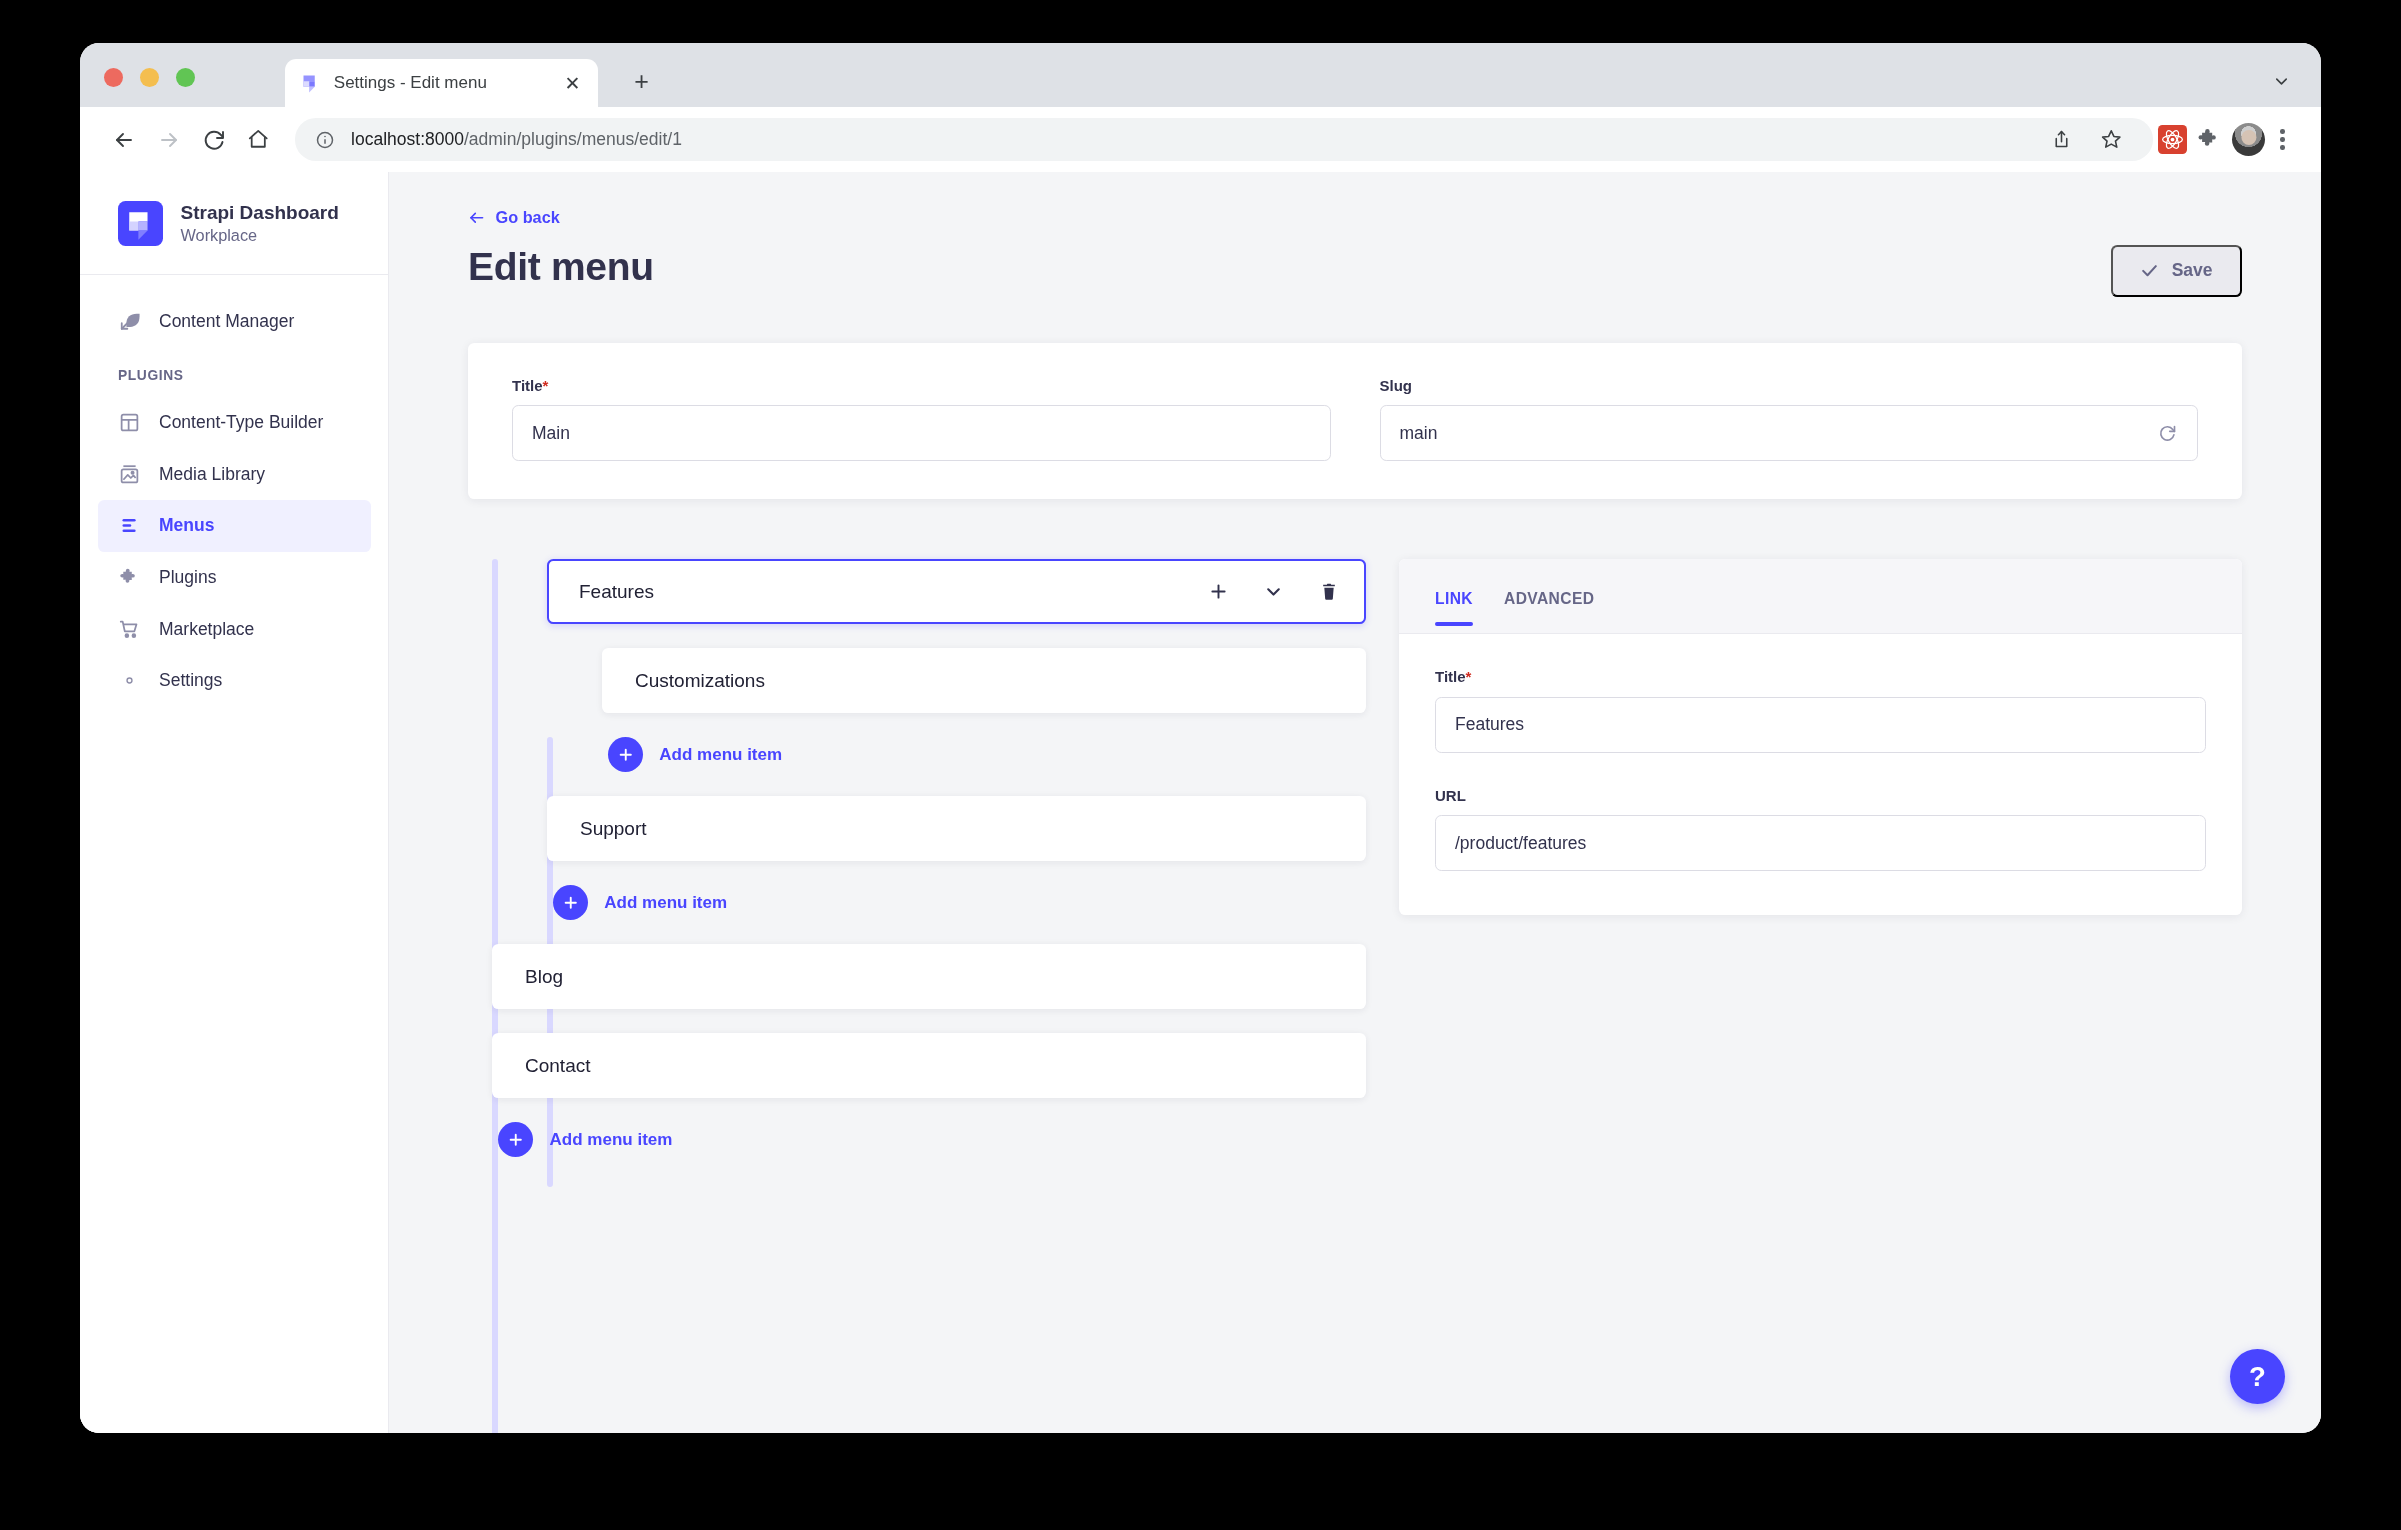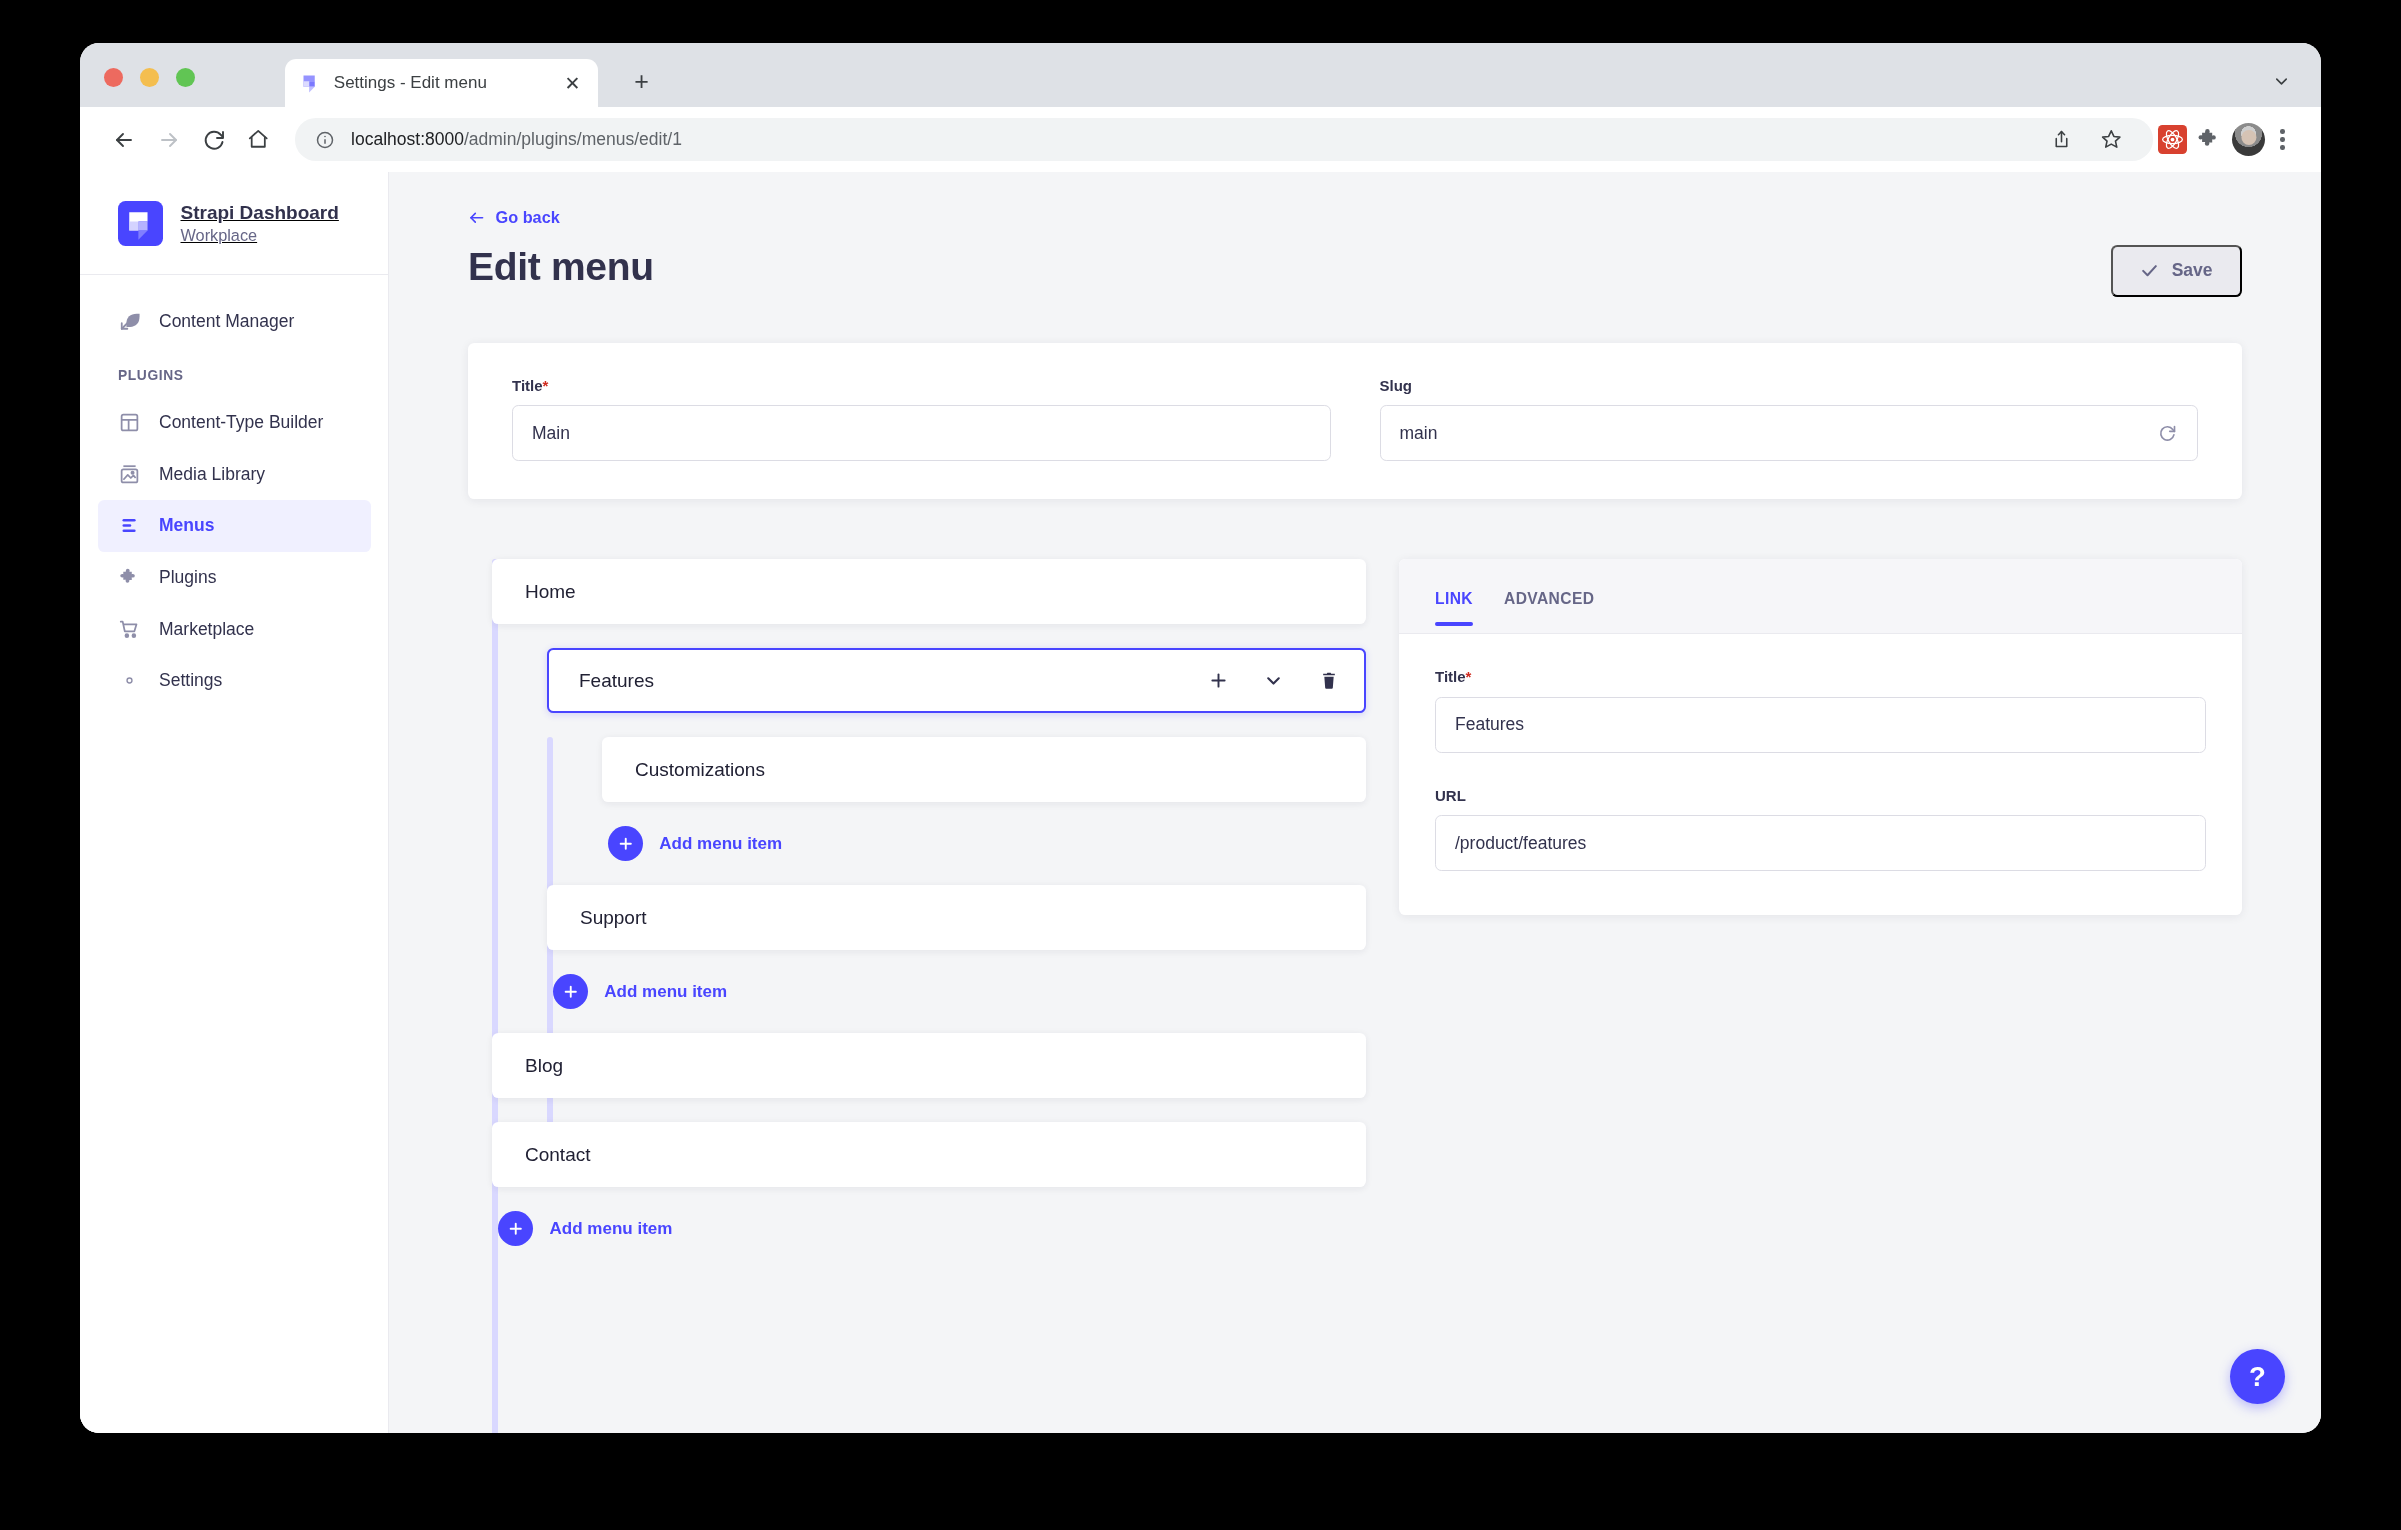--- a/index.html
+++ b/index.html
@@ -152,21 +152,20 @@
     background: #ffffff;
     border-right: 1.3px solid #eaeaef;
     display: flex; flex-direction: column;
     flex: 0 0 auto;
   }
   .brand {
     display: flex; align-items: center;
     padding: 29px 0 27.5px 38px;
     border-bottom: 1.3px solid #eaeaef;
     gap: 17.5px;
-    text-decoration: underline;
   }
   .brand-logo {
     width: 45px; height: 45px;
     background: #4945ff;
     border-radius: 7.5px;
     position: relative; flex: 0 0 auto;
   }
   .brand-text { display: flex; flex-direction: column; gap: 2.5px; }
   .brand-name { font-size: 19px; font-weight: bold; color: #32324d; }
   .brand-sub  { font-size: 16.3px; color: #666687; }
@@ -633,23 +632,20 @@
             </div>
           </div>
 
           
           <div class="body-cols">
 
             <div class="tree">
               <span class="tree-line lvl0" style="top:0px;   height:906px;"></span>
               <span class="tree-line lvl1" style="top:178px; height:450px;"></span>
 
-              <div class="mrow depth0">
-                <span class="mrow-label">Home</span>
-              </div>
 
 
               <div class="mrow depth1 selected">
                 <span class="mrow-label">Features</span>
                 <span class="mrow-actions">
                   <span class="act">
                     <svg width="21" height="21" viewBox="0 0 24 24" fill="none" stroke="#32324d" stroke-width="2.2" stroke-linecap="round">
                         <line x1="12" y1="5" x2="12" y2="19"></line>
                         <line x1="5" y1="12" x2="19" y2="12"></line>
                       </svg>

